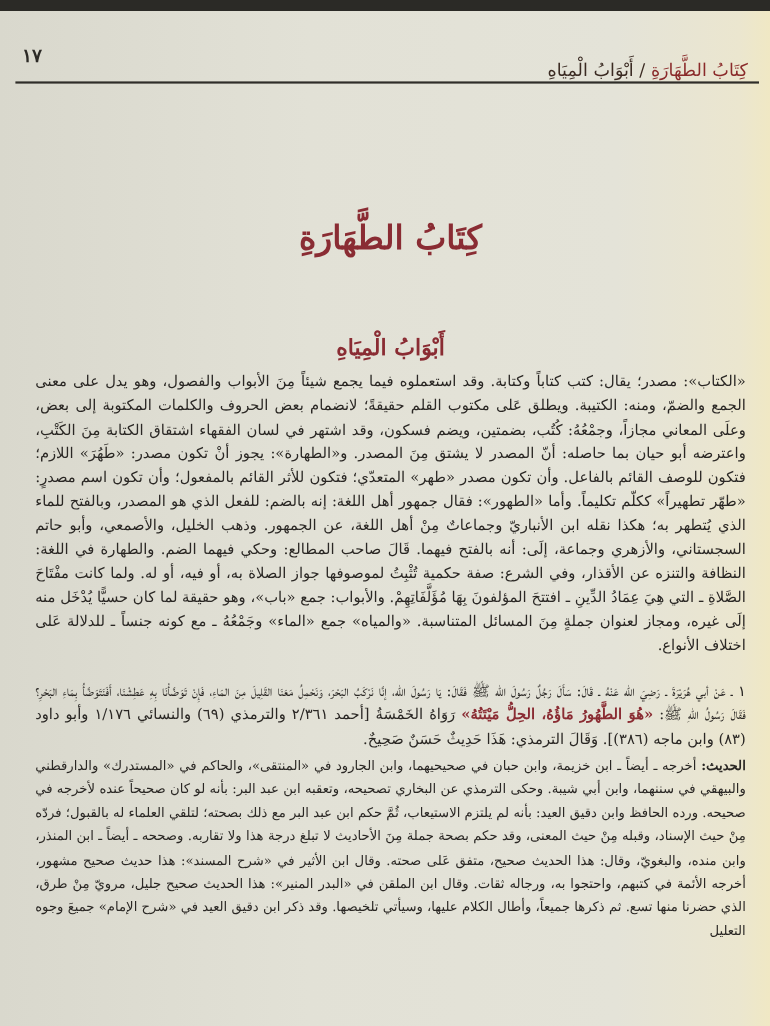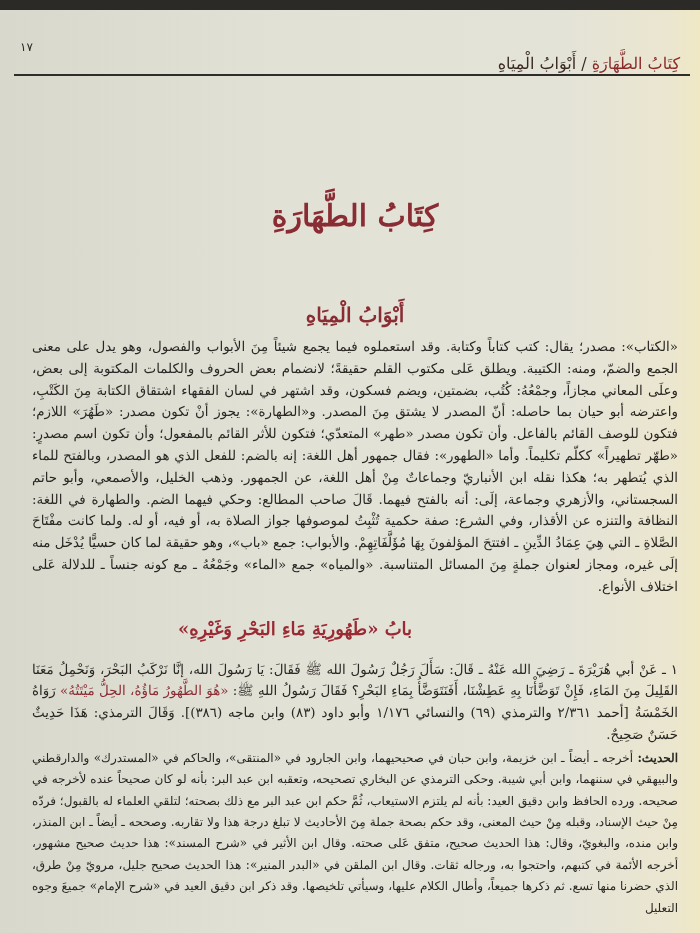--- a/index.html
+++ b/index.html
@@ -18,21 +18,21 @@
     position: absolute; left: 14px; right: 12px; top: 30px; height: 34px;
     direction: rtl;
   }
   .running-title {
     position: absolute; right: 8px; top: 14px;
     font-size: 16px; color: #3a2a22;
   }
   .running-title .red { color: #8a2a2a; }
   .page-number {
     position: absolute; left: 6px; top: 0px;
-    font-size: 12px; font-weight: normal; color: #2c2a26;
+    font-size: 17px; font-weight: bold; color: #2c2a26;
     direction: ltr;
   }
   .header-rule {
     position: absolute; left: 14px; right: 10px; top: 64px; height: 2px;
     background: #2f2d29;
   }
   .content {
     position: absolute; left: 32px; right: 22px; top: 70px;
     direction: rtl; text-align: justify;
     color: #2a2724;
@@ -49,21 +49,21 @@
     font-size: 13.4px; line-height: 21.8px; margin-top: 9px;
   }
   .para p { margin: 0; }
   .section-title {
     text-align: center; margin-top: 20px; font-size: 18px; font-weight: bold;
     color: #9a2a33; padding-right: 120px;
   }
   .hadith {
     font-size: 13.4px; line-height: 21.8px; margin-top: 20px;
   }
-  .hadith .red { color: #8a2c33; }
+  .hadith .red { color: #8a2c33; font-weight: bold; }
   .commentary {
     font-size: 12px; line-height: 21.4px; margin-top: 2px;
   }
   .bold-lead { font-weight: bold; }
   .ghost {
     position: absolute; left: 32px; right: 22px; top: 90px; bottom: 0;
     color: rgba(60,55,50,0.08); font-size: 13px; line-height: 21.8px;
     direction: ltr; transform: scaleX(-1); overflow: hidden;
     pointer-events: none;
   }
@@ -84,21 +84,20 @@
   <div class="header-rule"></div>
 
   <div class="content">
     <div class="book-title">كِتَابُ الطَّهَارَةِ</div>
     <div class="chapter-title">أَبْوَابُ الْمِيَاهِ</div>
 
     <div class="para">
       <p>«الكتاب»: مصدر؛ يقال: كتب كتاباً وكتابة. وقد استعملوه فيما يجمع شيئاً مِنَ الأبواب والفصول، وهو يدل على معنى الجمع والضمّ، ومنه: الكتيبة. ويطلق عَلى مكتوب القلم حقيقةً؛ لانضمام بعض الحروف والكلمات المكتوبة إلى بعض، وعلَى المعاني مجازاً، وجمْعُهُ: كُتُب، بضمتين، ويضم فسكون، وقد اشتهر في لسان الفقهاء اشتقاق الكتابة مِنَ الكَتْبِ، واعترضه أبو حيان بما حاصله: أنّ المصدر لا يشتق مِنَ المصدر. و«الطهارة»: يجوز أنْ تكون مصدر: «طَهُرَ» اللازم؛ فتكون للوصف القائم بالفاعل. وأن تكون مصدر «طهر» المتعدّي؛ فتكون للأثر القائم بالمفعول؛ وأن تكون اسم مصدرٍ: «طهّر تطهيراً» ككلّم تكليماً. وأما «الطهور»: فقال جمهور أهل اللغة: إنه بالضم: للفعل الذي هو المصدر، وبالفتح للماء الذي يُتطهر به؛ هكذا نقله ابن الأنباريّ وجماعاتٌ مِنْ أهل اللغة، عن الجمهور. وذهب الخليل، والأصمعي، وأبو حاتم السجستاني، والأزهري وجماعة، إلَى: أنه بالفتح فيهما. قَالَ صاحب المطالع: وحكي فيهما الضم. والطهارة في اللغة: النظافة والتنزه عن الأقذار، وفي الشرع: صفة حكمية تُثْبِتُ لموصوفها جواز الصلاة به، أو فيه، أو له. ولما كانت مفْتَاحَ الصَّلاةِ ـ التي هِيَ عِمَادُ الدِّينِ ـ افتتحَ المؤلفونَ بِهَا مُؤَلَّفَاتِهِمْ. والأبواب: جمع «باب»، وهو حقيقة لما كان حسيًّا يُدْخَل منه إلَى غيره، ومجاز لعنوان جملةٍ مِنَ المسائل المتناسبة. «والمياه» جمع «الماء» وجَمْعُهُ ـ مع كونه جنساً ـ للدلالة عَلى اختلاف الأنواع.</p>
     </div>
 
-    <div class="section-title">بابُ «طَهُورِيَةِ مَاءِ البَحْرِ وَغَيْرِهِ»</div>
 
     <div class="hadith">
       <span>١</span>
       <span>ـ عَنْ أبي هُرَيْرَةَ ـ رَضِيَ الله عَنْهُ ـ قَالَ: سَأَلَ رَجُلٌ رَسُولَ الله ﷺ فَقَالَ: يَا رَسُولَ الله، إنَّا نَرْكَبُ البَحْرَ، وَنَحْمِلُ مَعَنَا القَلِيلَ مِنَ المَاءِ، فَإِنْ تَوَضَّأْنَا بِهِ عَطِشْنَا، أَفَنَتَوَضَّأُ بِمَاءِ البَحْرِ؟ فَقَالَ رَسُولُ اللهِ ﷺ: </span><span class="red">«هُوَ الطَّهُورُ مَاؤُهُ، الحِلُّ مَيْتَتُهُ»</span><span> رَوَاهُ الخَمْسَةُ [أحمد ٢/٣٦١ والترمذي (٦٩) والنسائي ١/١٧٦ وأبو داود (٨٣) وابن ماجه (٣٨٦)]. وَقَالَ الترمذي: هَذَا حَدِيثٌ حَسَنٌ صَحِيحٌ.</span>
     </div>
 
     <div class="commentary">
       <span class="bold-lead">الحديث:</span><span> أخرجه ـ أيضاً ـ ابن خزيمة، وابن حبان في صحيحيهما، وابن الجارود في «المنتقى»، والحاكم في «المستدرك» والدارقطني والبيهقي في سننهما، وابن أبي شيبة. وحكى الترمذي عن البخاري تصحيحه، وتعقبه ابن عبد البر: بأنه لو كان صحيحاً عنده لأخرجه في صحيحه. ورده الحافظ وابن دقيق العيد: بأنه لم يلتزم الاستيعاب، ثُمَّ حكم ابن عبد البر مع ذلك بصحته؛ لتلقي العلماء له بالقبول؛ فردّه مِنْ حيث الإسناد، وقبله مِنْ حيث المعنى، وقد حكم بصحة جملة مِنَ الأحاديث لا تبلغ درجة هذا ولا تقاربه. وصححه ـ أيضاً ـ ابن المنذر، وابن منده، والبغويّ، وقال: هذا الحديث صحيح، متفق عَلى صحته. وقال ابن الأثير في «شرح المسند»: هذا حديث صحيح مشهور، أخرجه الأئمة في كتبهم، واحتجوا به، ورجاله ثقات. وقال ابن الملقن في «البدر المنير»: هذا الحديث صحيح جليل، مرويّ مِنْ طرق، الذي حضرنا منها تسع. ثم ذكرها جميعاً، وأطال الكلام عليها، وسيأتي تلخيصها. وقد ذكر ابن دقيق العيد في «شرح الإمام» جميعَ وجوه التعليل</span>
     </div>
   </div>

